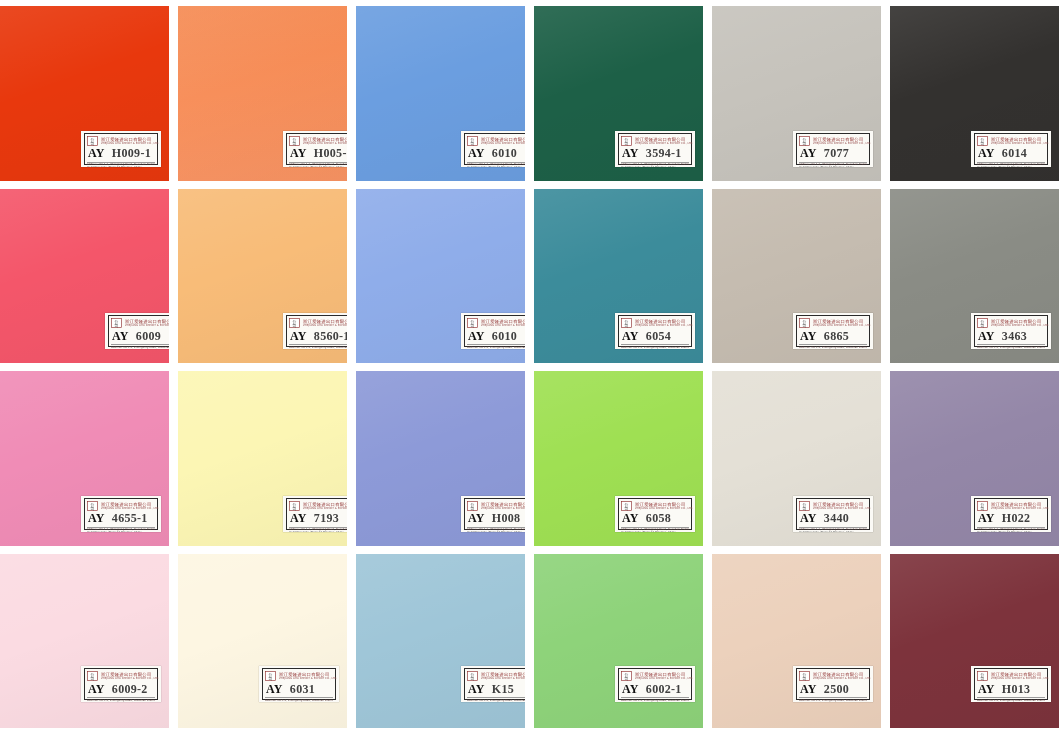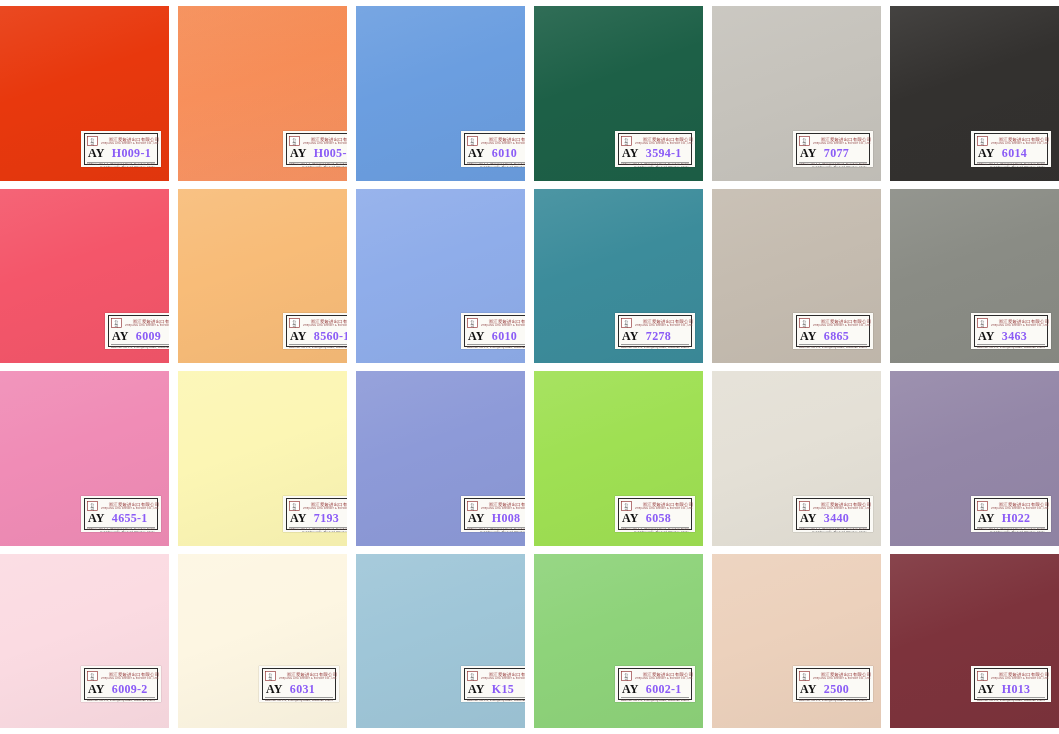--- a/index.html
+++ b/index.html
@@ -25,21 +25,20 @@
     grid-template-rows: repeat(4, 1fr);
     column-gap: 9px;
     row-gap: 8px;
     box-sizing: border-box;
     padding: 6px 0 6px 0;
   }
 
   .swatch-cell {
     position: relative;
     overflow: hidden;
-    text-align: right;
   }
 
   .swatch-color {
     position: absolute;
     left: 0;
     top: 0;
     right: 0;
     bottom: 0;
   }
 
@@ -122,21 +121,21 @@
     font-size: 12px;
     line-height: 13px;
     color: #111111;
     letter-spacing: 0.3px;
   }
   .code-num {
     font-family: "Liberation Serif", serif;
     font-weight: bold;
     font-size: 12px;
     line-height: 13px;
-    color: #8b5cf6;
+    color: #404040;
     letter-spacing: 0.3px;
   }
   .addr-block {
     margin-top: 0.5px;
     border-top: 0.5px solid #9b9b9b;
     padding-top: 0.5px;
   }
   .addr-line {
     font-family: "DejaVu Sans", sans-serif;
     font-size: 2.6px;
@@ -416,21 +415,21 @@
                 <text x="6" y="9.6" text-anchor="middle" font-size="4.2" fill="#1a1a1a" font-family="DejaVu Sans, sans-serif">司</text>
               </svg>
             </span>
             <div>
               <div class="company-cn">浙江爱娅进出口有限公司</div>
               <div class="company-en">ZHEJIANG AIYA IMPORT &amp; EXPORT CO., LTD.</div>
             </div>
           </div>
           <div class="code-line">
             <span class="code-prefix">AY</span>
-            <span class="code-num">7278</span>
+            <span class="code-num">6054</span>
           </div>
           <div class="addr-block">
             <div class="addr-line first">Address:  No.1-1, Zhongxing Road, Xiaoshan District,</div>
             <div class="addr-line">Hangzhou City, Zhejiang Province, China</div>
           </div>
         </div>
       </div>
     </div>
     <div class="swatch-cell">
       <div class="swatch-color" style="background: rgb(197, 188, 176);"></div>

